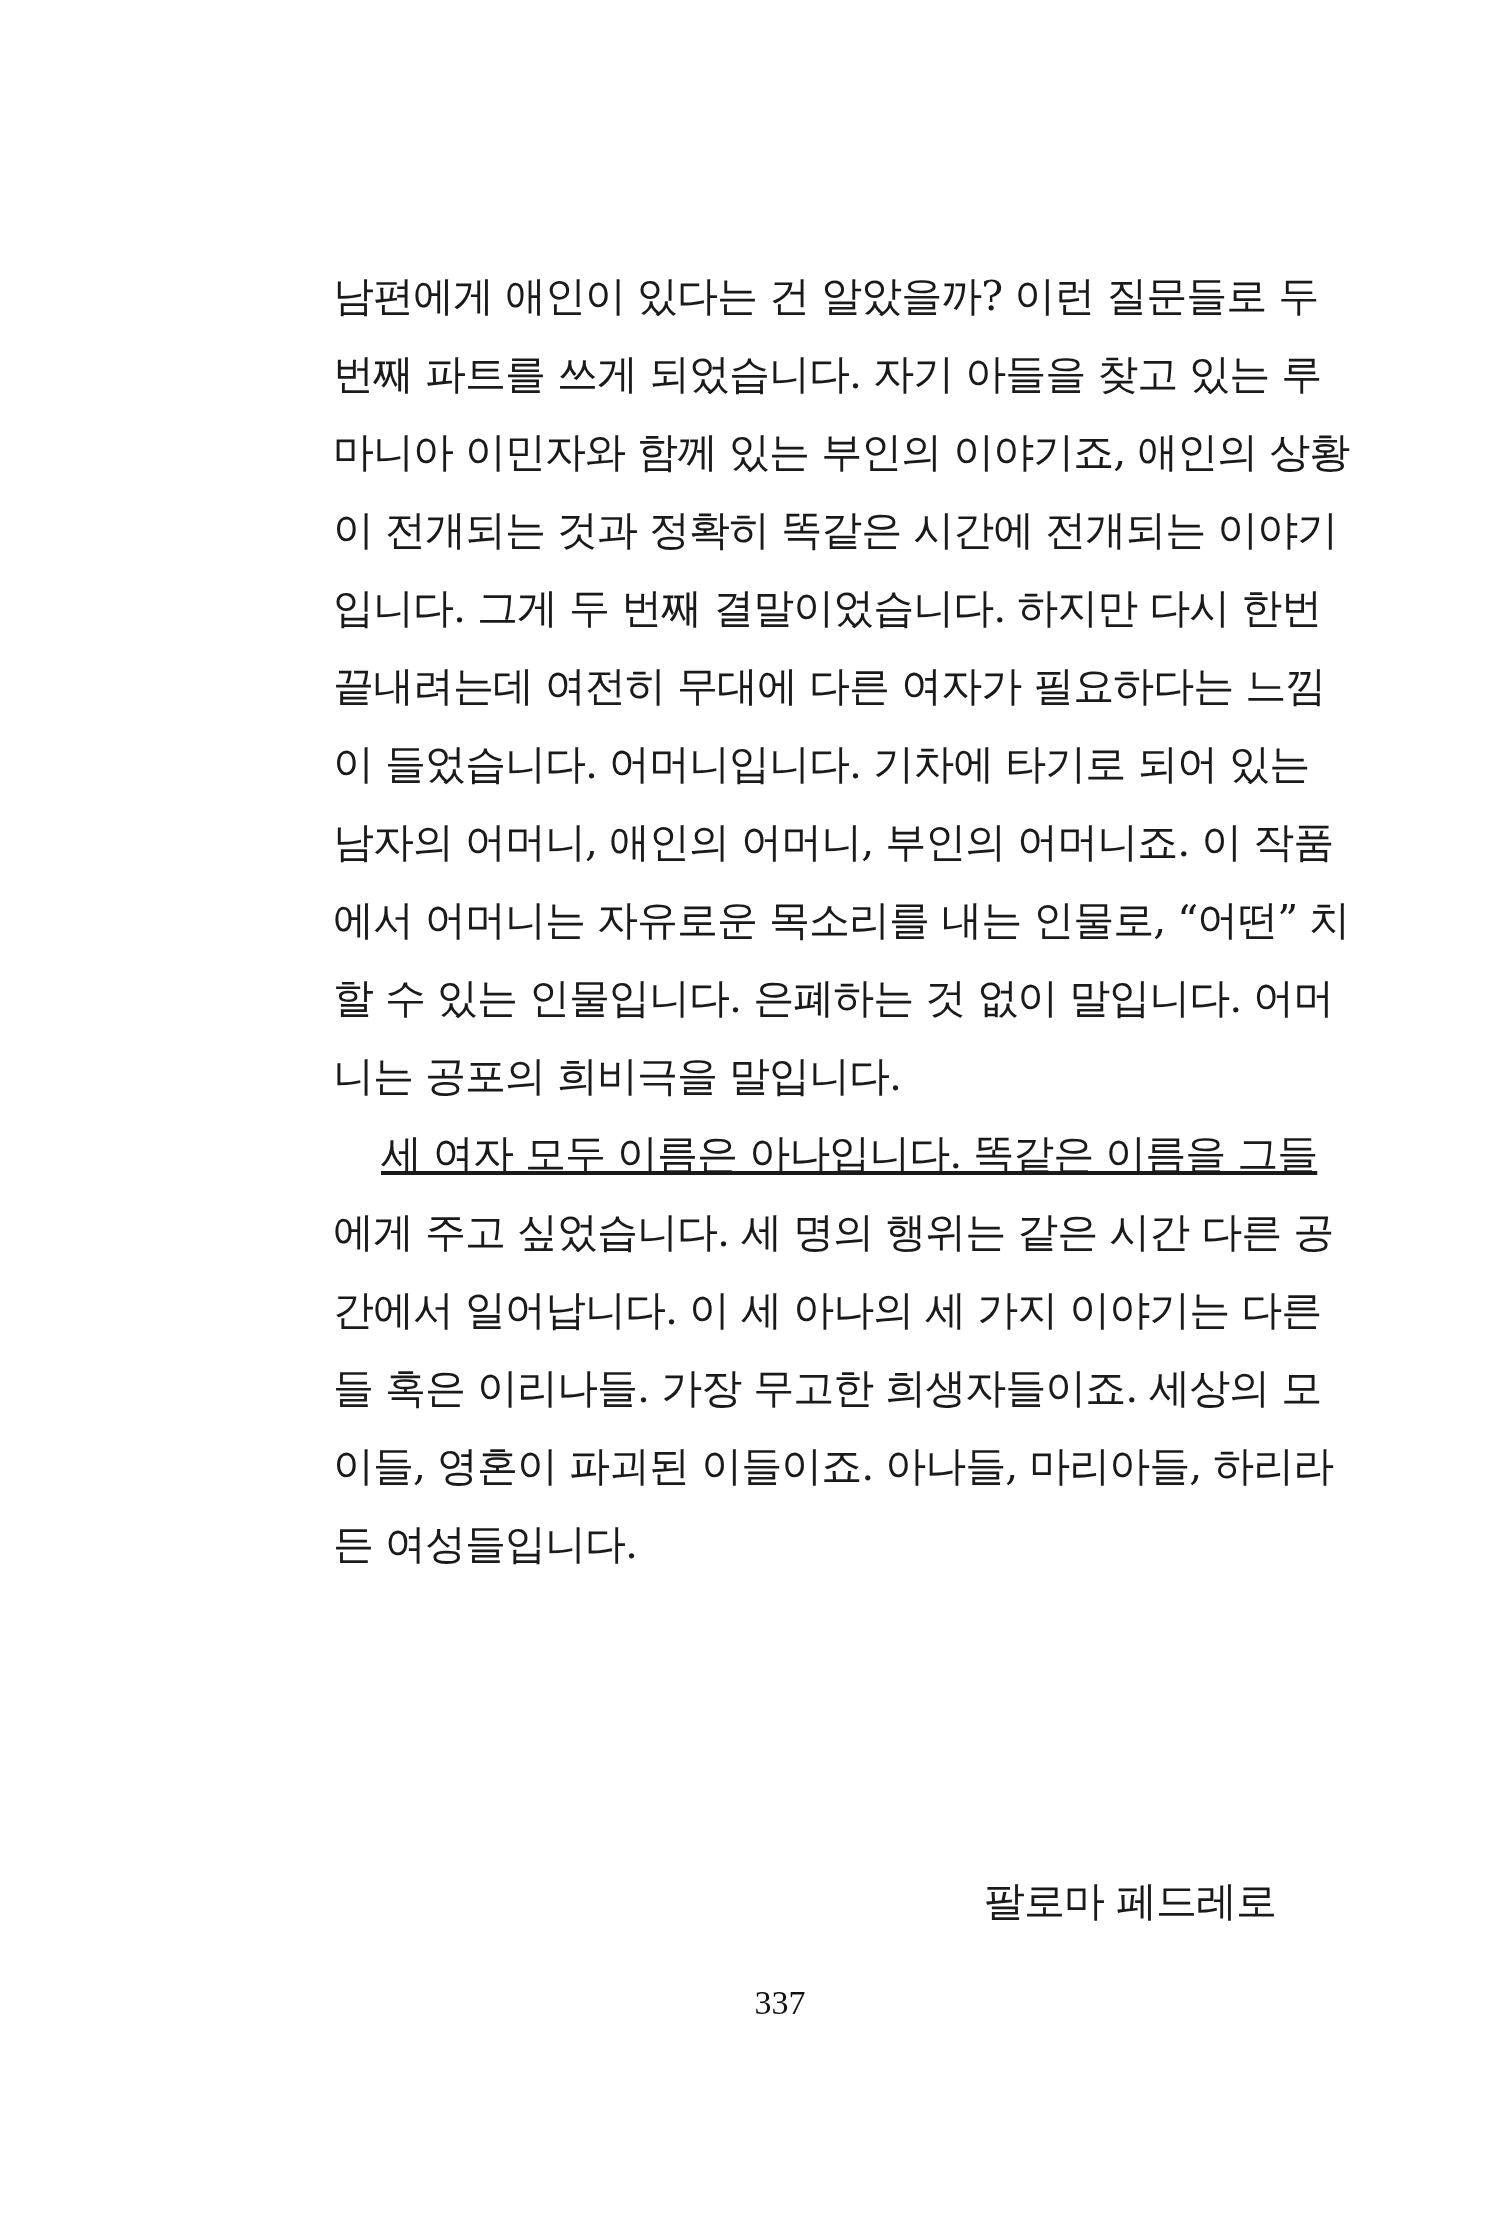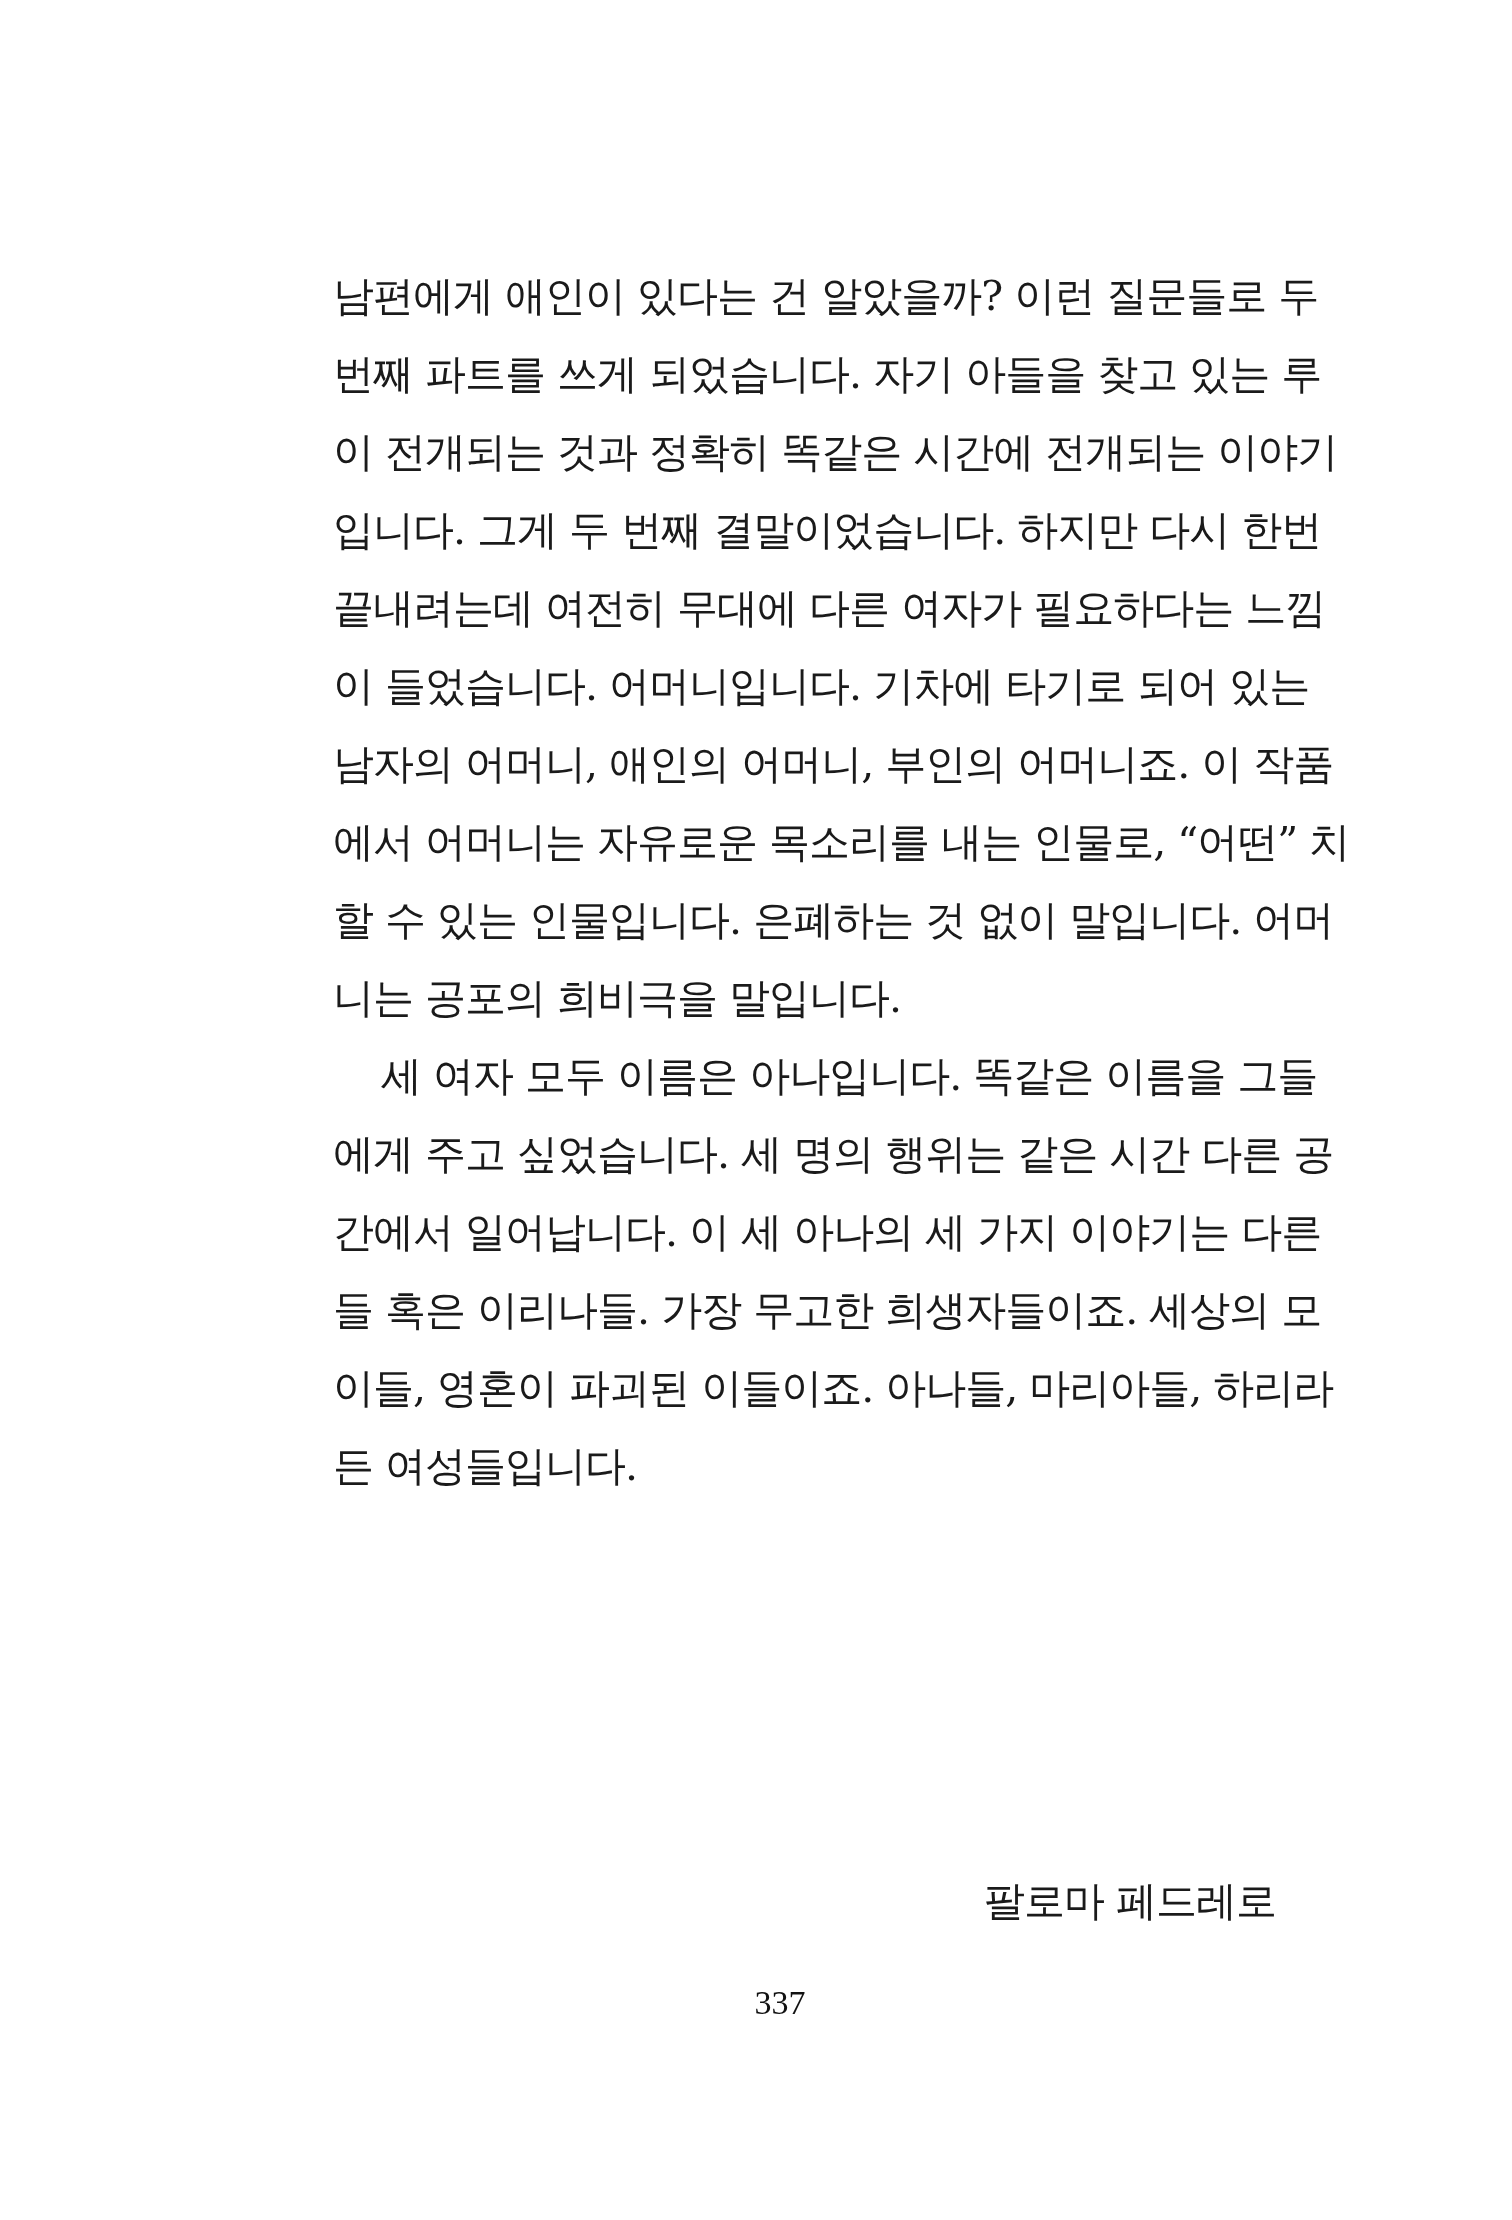--- a/index.html
+++ b/index.html
@@ -37,20 +37,21 @@
       white-space: nowrap;
       text-align: justify;
       text-align-last: justify;
       letter-spacing: -1px;
     }
     .line.last {
       text-align-last: left;
     }
     .line.indent {
       padding-left: 48px;
+      text-decoration: underline;
     }
     .signature {
       position: absolute;
       right: 236px;
       top: 1828px;
       font-size: 41px;
       line-height: 64px;
       white-space: nowrap;
       letter-spacing: -1px;
     }
@@ -68,20 +69,21 @@
   </style>
 </head>
 <body>
 
 <div class="page">
 
   <div class="body-text">
     <div class="paragraph">
       <span class="line">남편에게 애인이 있다는 건 알았을까? 이런 질문들로 두</span>
       <span class="line">번째 파트를 쓰게 되었습니다. 자기 아들을 찾고 있는 루</span>
+      <span class="line">마니아 이민자와 함께 있는 부인의 이야기죠, 애인의 상황</span>
       <span class="line">이 전개되는 것과 정확히 똑같은 시간에 전개되는 이야기</span>
       <span class="line">입니다. 그게 두 번째 결말이었습니다. 하지만 다시 한번</span>
       <span class="line">끝내려는데 여전히 무대에 다른 여자가 필요하다는 느낌</span>
       <span class="line">이 들었습니다. 어머니입니다. 기차에 타기로 되어 있는</span>
       <span class="line">남자의 어머니, 애인의 어머니, 부인의 어머니죠. 이 작품</span>
       <span class="line">에서 어머니는 자유로운 목소리를 내는 인물로, “어떤” 치</span>
       <span class="line">할 수 있는 인물입니다. 은폐하는 것 없이 말입니다. 어머</span>
       <span class="line last">니는 공포의 희비극을 말입니다.</span>
     </div>
     <div class="paragraph">

